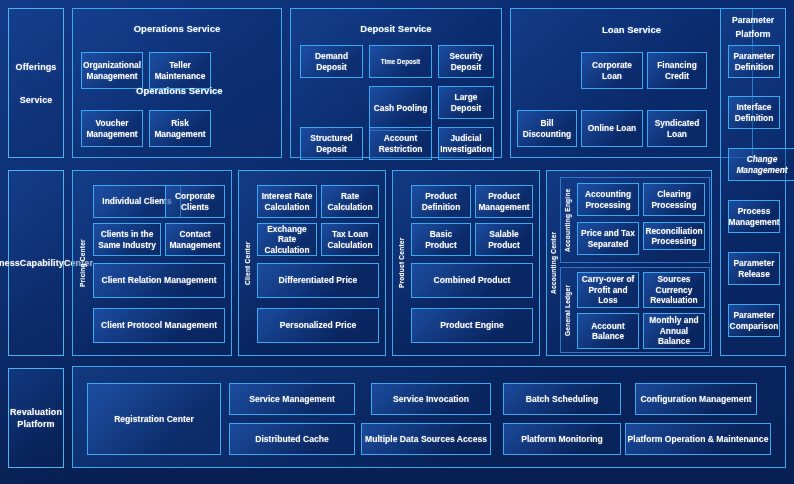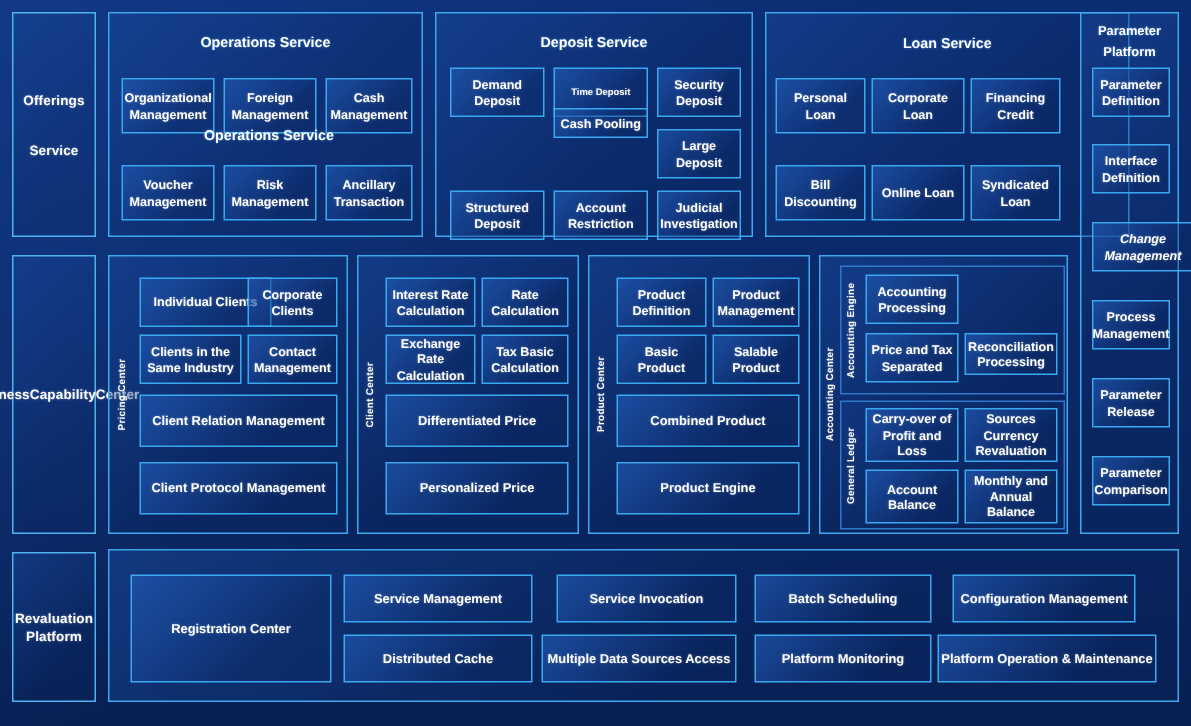--- a/index.html
+++ b/index.html
@@ -76,44 +76,41 @@
 <div id="root">
 
   <div class="sidelabel" style="left:8px;top:8px;width:56px;height:150px;flex-direction:column;gap:21px;">
     <span>Offerings</span>
     <span>Service</span>
   </div>
 
   <div class="panel" style="left:72px;top:8px;width:210px;height:150px;">
     <div class="grouptitle" style="top:14px;">Operations Service</div>
     <div class="box" style="left:8px;top:43px;width:62px;height:37px;">Organizational Management</div>
-    <div class="box" style="left:76px;top:43px;width:62px;height:37px;">Foreign Management</div>
-    <div class="box" style="left:144px;top:43px;width:58px;height:37px;">Cash Management</div>
+    <div class="box" style="left:76px;top:43px;width:62px;height:37px;">Teller Maintenance</div>
     <div class="box" style="left:8px;top:101px;width:62px;height:37px;">Voucher Management</div>
     <div class="box" style="left:76px;top:101px;width:62px;height:37px;">Risk Management</div>
-    <div class="box" style="left:144px;top:101px;width:58px;height:37px;">Ancillary Transaction</div>
   </div>
 
   <div class="floating-dup" style="left:136px;top:85px;">Operations Service</div>
 
   <div class="panel" style="left:290px;top:8px;width:212px;height:150px;">
     <div class="grouptitle" style="top:14px;">Deposit Service</div>
     <div class="box" style="left:9px;top:36px;width:63px;height:33px;">Demand Deposit</div>
     <div class="box small" style="left:78px;top:36px;width:63px;height:33px;">Time Deposit</div>
     <div class="box" style="left:147px;top:36px;width:56px;height:33px;">Security Deposit</div>
-    <div class="box" style="left:78px;top:63px;width:63px;height:20px;">Cash Pooling</div>
+    <div class="box" style="left:78px;top:77px;width:63px;height:45px;">Cash Pooling</div>
     <div class="box" style="left:147px;top:77px;width:56px;height:33px;">Large Deposit</div>
     <div class="box" style="left:9px;top:118px;width:63px;height:33px;">Structured Deposit</div>
     <div class="box" style="left:78px;top:118px;width:63px;height:33px;">Account Restriction</div>
     <div class="box" style="left:147px;top:118px;width:56px;height:33px;">Judicial Investigation</div>
   </div>
 
   <div class="panel" style="left:510px;top:8px;width:243px;height:150px;">
     <div class="grouptitle" style="top:15px;">Loan Service</div>
-    <div class="box" style="left:6px;top:43px;width:60px;height:37px;">Personal Loan</div>
     <div class="box" style="left:70px;top:43px;width:62px;height:37px;">Corporate Loan</div>
     <div class="box" style="left:136px;top:43px;width:60px;height:37px;">Financing Credit</div>
     <div class="box" style="left:6px;top:101px;width:60px;height:37px;">Bill Discounting</div>
     <div class="box" style="left:70px;top:101px;width:62px;height:37px;">Online Loan</div>
     <div class="box" style="left:136px;top:101px;width:60px;height:37px;">Syndicated Loan</div>
   </div>
 
   <div class="panel" style="left:720px;top:8px;width:66px;height:348px;">
     <div class="grouptitle" style="top:6px;font-size:8.6px;">Parameter</div>
     <div class="grouptitle" style="top:20px;font-size:8.6px;">Platform</div>
@@ -139,41 +136,42 @@
     <div class="box" style="left:92px;top:52px;width:60px;height:33px;">Contact Management</div>
     <div class="box wide" style="left:20px;top:92px;width:132px;height:35px;">Client Relation Management</div>
     <div class="box wide" style="left:20px;top:137px;width:132px;height:35px;">Client Protocol Management</div>
   </div>
 
   <div class="panel" style="left:238px;top:170px;width:148px;height:186px;">
     <div class="vlabel" style="left:2px;top:0;bottom:0;width:12px;">Client Center</div>
     <div class="box" style="left:18px;top:14px;width:60px;height:33px;">Interest Rate Calculation</div>
     <div class="box" style="left:82px;top:14px;width:58px;height:33px;">Rate Calculation</div>
     <div class="box" style="left:18px;top:52px;width:60px;height:33px;">Exchange Rate Calculation</div>
-    <div class="box" style="left:82px;top:52px;width:58px;height:33px;">Tax Basic Calculation</div>
+    <div class="box" style="left:82px;top:52px;width:58px;height:33px;">Tax Loan Calculation</div>
     <div class="box wide" style="left:18px;top:92px;width:122px;height:35px;">Differentiated Price</div>
     <div class="box wide" style="left:18px;top:137px;width:122px;height:35px;">Personalized Price</div>
   </div>
 
   <div class="panel" style="left:392px;top:170px;width:148px;height:186px;">
     <div class="vlabel" style="left:2px;top:0;bottom:0;width:12px;">Product Center</div>
     <div class="box" style="left:18px;top:14px;width:60px;height:33px;">Product Definition</div>
     <div class="box" style="left:82px;top:14px;width:58px;height:33px;">Product Management</div>
     <div class="box" style="left:18px;top:52px;width:60px;height:33px;">Basic Product</div>
     <div class="box" style="left:82px;top:52px;width:58px;height:33px;">Salable Product</div>
     <div class="box wide" style="left:18px;top:92px;width:122px;height:35px;">Combined Product</div>
     <div class="box wide" style="left:18px;top:137px;width:122px;height:35px;">Product Engine</div>
   </div>
 
   <div class="panel" style="left:546px;top:170px;width:166px;height:186px;">
     <div class="vlabel" style="left:1px;top:0;bottom:0;width:11px;">Accounting Center</div>
 
     <div class="subgroup" style="left:13px;top:6px;width:150px;height:86px;">
       <div class="vlabel" style="left:1px;top:0;bottom:0;width:11px;">Accounting Engine</div>
       <div class="box" style="left:16px;top:5px;width:62px;height:33px;">Accounting Processing</div>
+      <div class="box" style="left:82px;top:5px;width:62px;height:33px;">Clearing Processing</div>
       <div class="box" style="left:16px;top:44px;width:62px;height:33px;">Price and Tax Separated</div>
       <div class="box" style="left:82px;top:44px;width:62px;height:28px;">Reconciliation Processing</div>
     </div>
 
     <div class="subgroup" style="left:13px;top:96px;width:150px;height:86px;">
       <div class="vlabel" style="left:1px;top:0;bottom:0;width:11px;">General Ledger</div>
       <div class="box" style="left:16px;top:4px;width:62px;height:36px;">Carry-over of Profit and Loss</div>
       <div class="box" style="left:82px;top:4px;width:62px;height:36px;">Sources Currency Revaluation</div>
       <div class="box" style="left:16px;top:45px;width:62px;height:36px;">Account Balance</div>
       <div class="box" style="left:82px;top:45px;width:62px;height:36px;">Monthly and Annual Balance</div>

